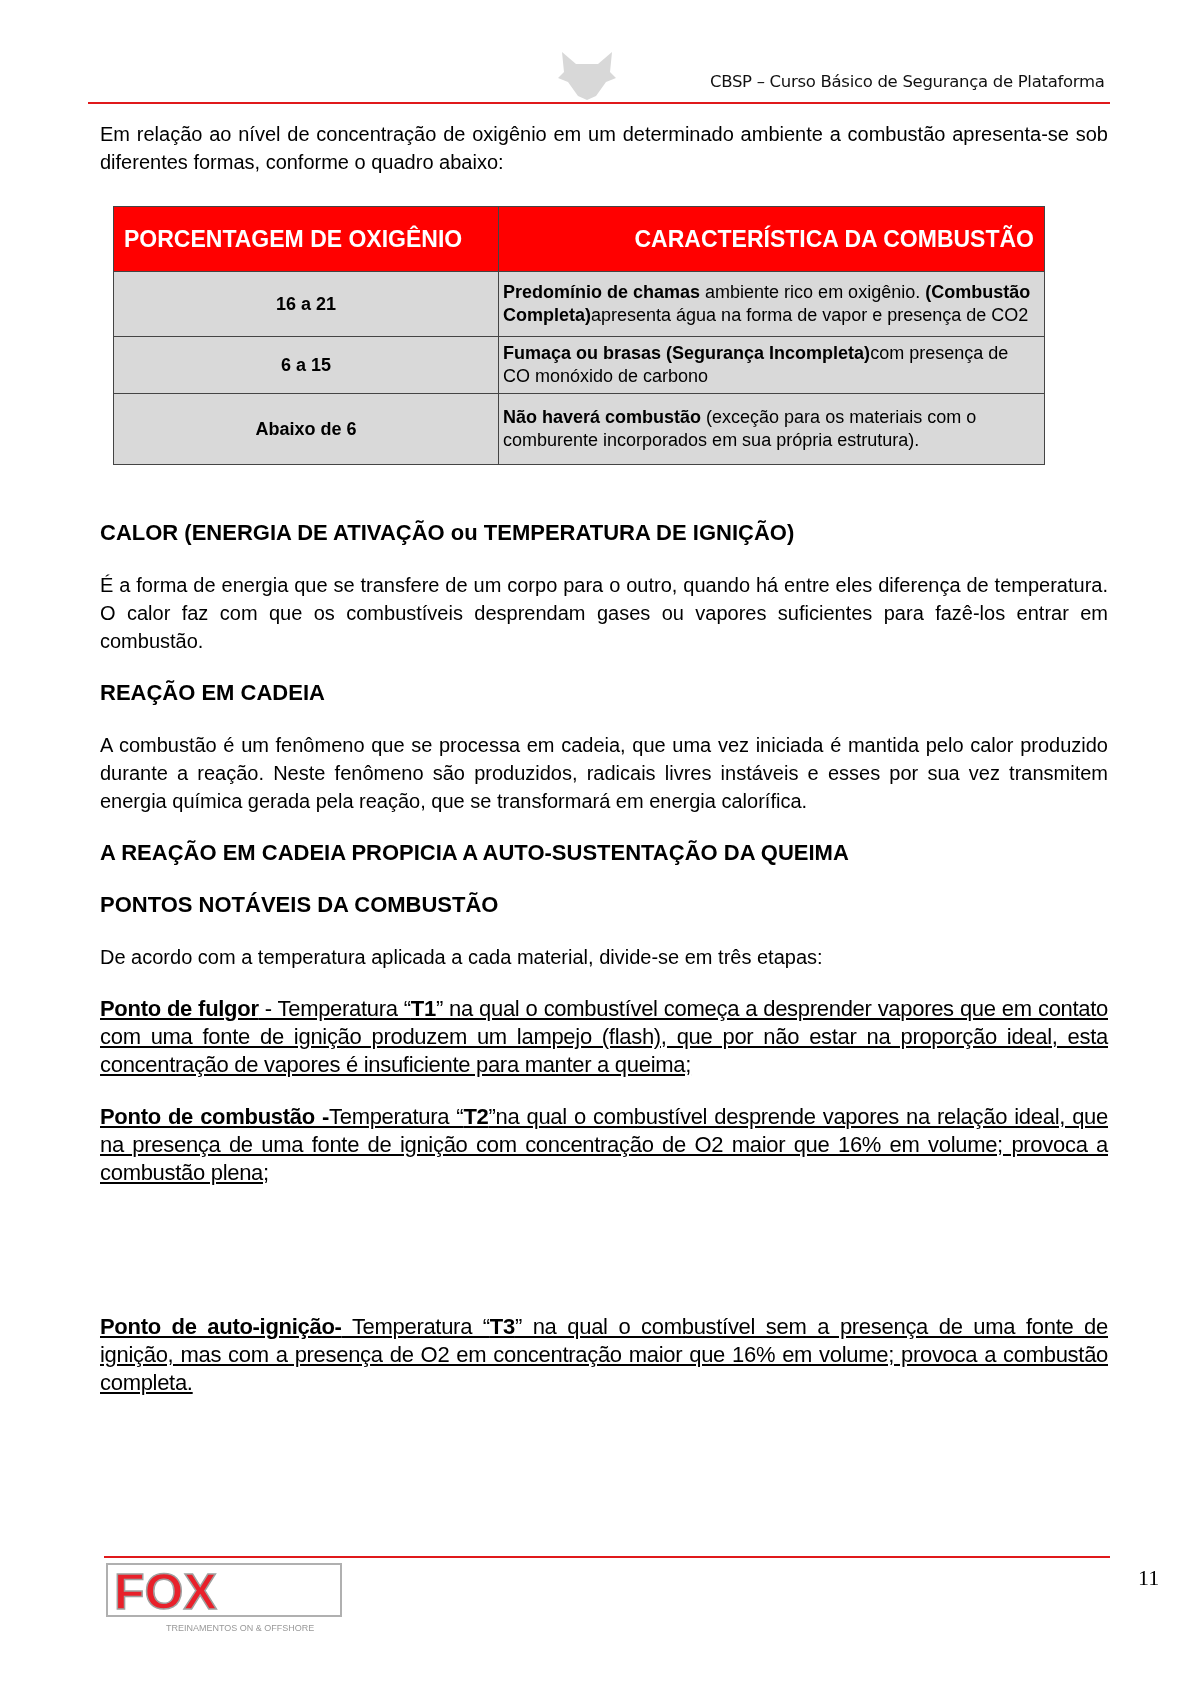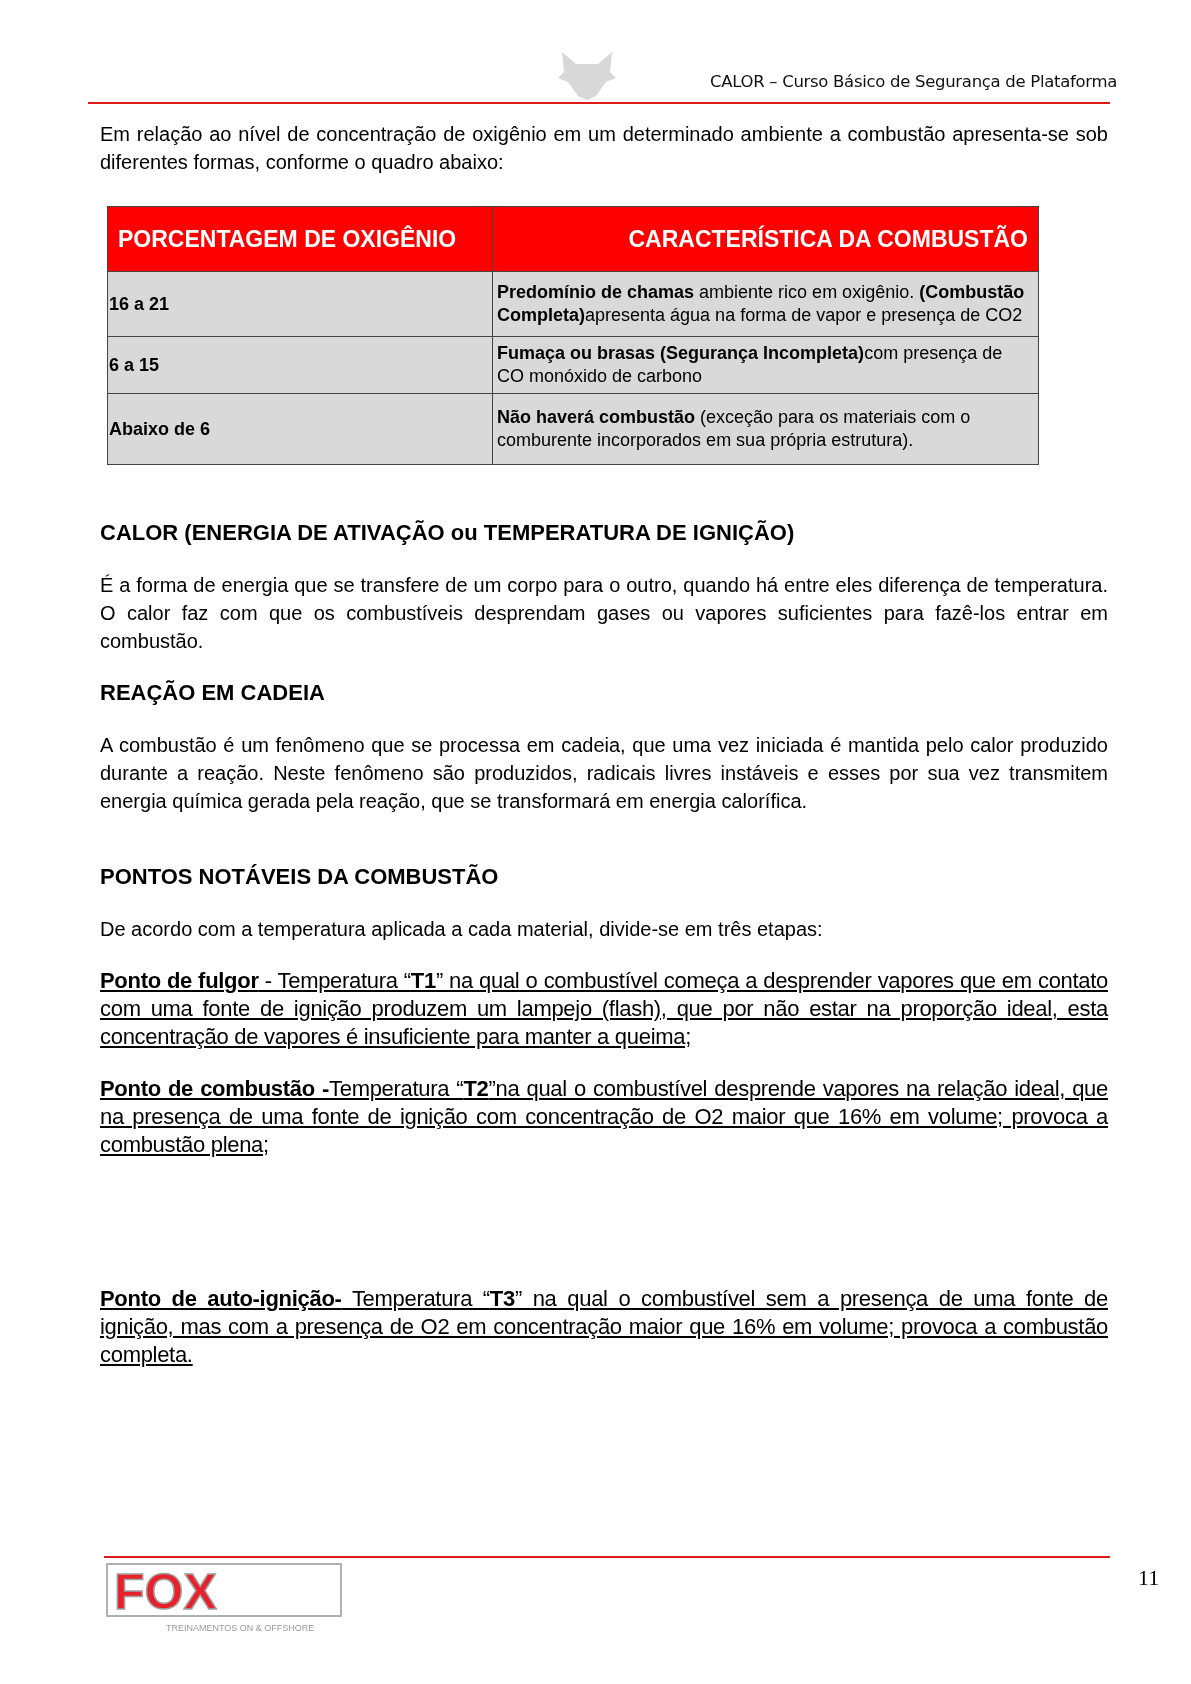--- a/index.html
+++ b/index.html
@@ -5,48 +5,48 @@
   html, body { margin: 0; padding: 0; background: #ffffff; }
   body { width: 1191px; height: 1684px; position: relative; overflow: hidden;
          font-family: "Liberation Sans", sans-serif; color: #000; }
   .header-logo { position: absolute; left: 556px; top: 50px; width: 62px; height: 50px; }
   .header-title { position: absolute; left: 710px; top: 72px; font-size: 16.5px; color: #111;
                   font-family: "DejaVu Sans", sans-serif; letter-spacing: -0.3px; }
   .header-rule { position: absolute; left: 88px; top: 102px; width: 1022px; height: 2px; background: #e0191b; }
   .content { position: absolute; left: 100px; top: 120px; width: 1008px; }
   p { margin: 0; font-size: 20px; line-height: 28px; text-align: justify; }
   .intro { margin-bottom: 30px; }
-  table { border-collapse: collapse; width: 932px; margin-left: 7px; }
+  table { border-collapse: collapse; width: 932px; margin-left: 13px; }
   th { background: #ff0000; color: #fff; font-size: 23px; font-weight: bold; height: 64px;
        border: 1px solid #444; padding: 0 10px; }
   th.c1 { width: 364px; text-align: left; }
   th.c2 { text-align: right; }
   td { background: #d9d9d9; border: 1px solid #444; font-size: 18px; line-height: 23px; }
-  td.pct { text-align: left; font-weight: bold; }
+  td.pct { text-align: center; font-weight: bold; }
   td.desc { padding: 4px 4px; }
   tr.r1 td { height: 56px; }
   tr.r2 td { height: 48px; }
   tr.r3 td { height: 62px; }
   h2 { margin: 0; font-size: 22px; font-weight: bold; line-height: 28px; }
   .gap-h { height: 54px; }
   .sp24 { height: 24px; }
   .big-gap { height: 126px; }
   .narrow { font-family: "Liberation Sans", sans-serif; font-size: 22px; letter-spacing: -0.3px; text-decoration: underline; }
   .footer-rule { position: absolute; left: 104px; top: 1556px; width: 1006px; height: 2px; background: #e0191b; }
   .footer-logo { position: absolute; left: 106px; top: 1563px; width: 236px; height: 72px; }
   .page-num { position: absolute; left: 1138px; top: 1565px; font-size: 22px;
               font-family: "Liberation Serif", serif; }
 </style>
 </head>
 <body>
 
 <svg class="header-logo" viewBox="0 0 62 50">
   <path d="M6 2 L20 14 L42 14 L56 2 L54 22 L60 28 L50 32 L40 46 L31 50 L22 46 L12 32 L2 28 L8 22 Z" fill="#d8d8d8"></path>
 </svg>
-<div class="header-title">CALOR – Curso Básico de Segurança de Plataforma</div>
+<div class="header-title">CBSP – Curso Básico de Segurança de Plataforma</div>
 <div class="header-rule"></div>
 
 <div class="content">
   <p class="intro">Em relação ao nível de concentração de oxigênio em um determinado ambiente a combustão apresenta-se sob diferentes formas, conforme o quadro abaixo:</p>
 
   <table>
     <thead>
       <tr>
         <th class="c1">PORCENTAGEM DE OXIGÊNIO</th>
         <th class="c2">CARACTERÍSTICA DA COMBUSTÃO</th>
@@ -70,20 +70,21 @@
 
   <div class="gap-h"></div>
   <h2>CALOR (ENERGIA DE ATIVAÇÃO ou TEMPERATURA DE IGNIÇÃO)</h2>
   <div class="sp24"></div>
   <p>É a forma de energia que se transfere de um corpo para o outro, quando há entre eles diferença de temperatura. O calor faz com que os combustíveis desprendam gases ou vapores suficientes para fazê-los entrar em combustão.</p>
   <div class="sp24"></div>
   <h2>REAÇÃO EM CADEIA</h2>
   <div class="sp24"></div>
   <p>A combustão é um fenômeno que se processa em cadeia, que uma vez iniciada é mantida pelo calor produzido durante a reação. Neste fenômeno são produzidos, radicais livres instáveis e esses por sua vez transmitem energia química gerada pela reação, que se transformará em energia calorífica.</p>
   <div class="sp24"></div>
+  <h2>A REAÇÃO EM CADEIA PROPICIA A AUTO-SUSTENTAÇÃO DA QUEIMA</h2>
   <div class="sp24"></div>
   <h2>PONTOS NOTÁVEIS DA COMBUSTÃO</h2>
   <div class="sp24"></div>
   <p>De acordo com a temperatura aplicada a cada material, divide-se em três etapas:</p>
   <div class="sp24"></div>
   <p class="narrow"><b>Ponto de fulgor</b><span> - Temperatura “</span><b>T1</b><span>” na qual o combustível começa a desprender vapores que em contato com uma fonte de ignição produzem um lampejo (flash), que por não estar na proporção ideal, esta concentração de vapores é insuficiente para manter a queima;</span></p>
   <div class="sp24"></div>
   <p class="narrow"><b>Ponto de combustão -</b><span>Temperatura “</span><b>T2</b><span>”na qual o combustível desprende vapores na relação ideal, que na presença de uma fonte de ignição com concentração de O2 maior que  16% em volume; provoca a combustão plena;</span></p>
   <div class="big-gap"></div>
   <p class="narrow"><b>Ponto de auto-ignição-</b><span> Temperatura “</span><b>T3</b><span>” na qual o combustível sem a presença de uma fonte de ignição, mas com a presença de O2 em concentração maior que 16% em volume; provoca a combustão completa.</span></p>

